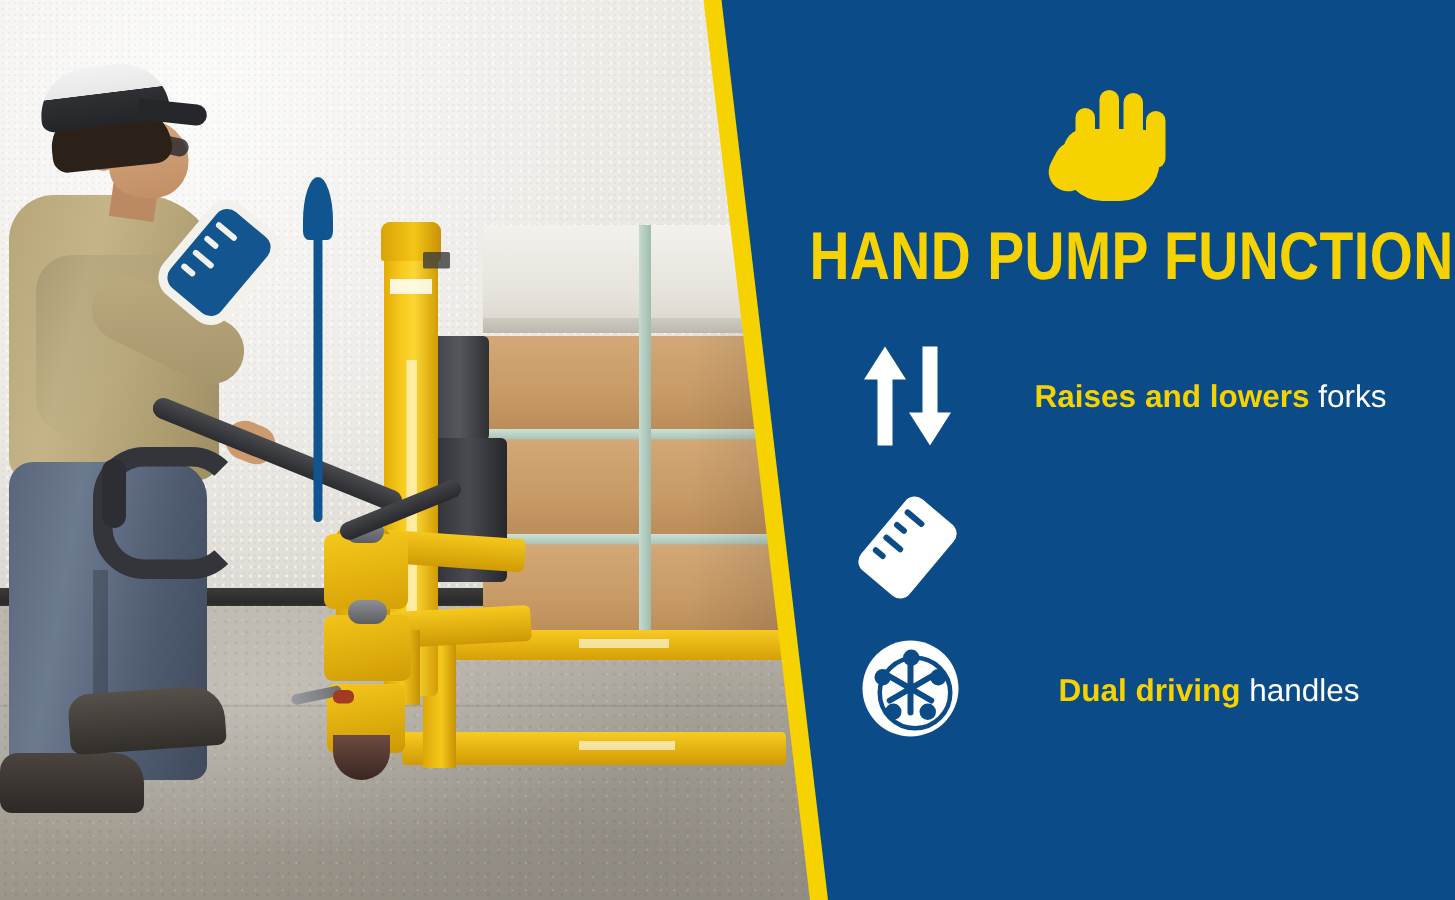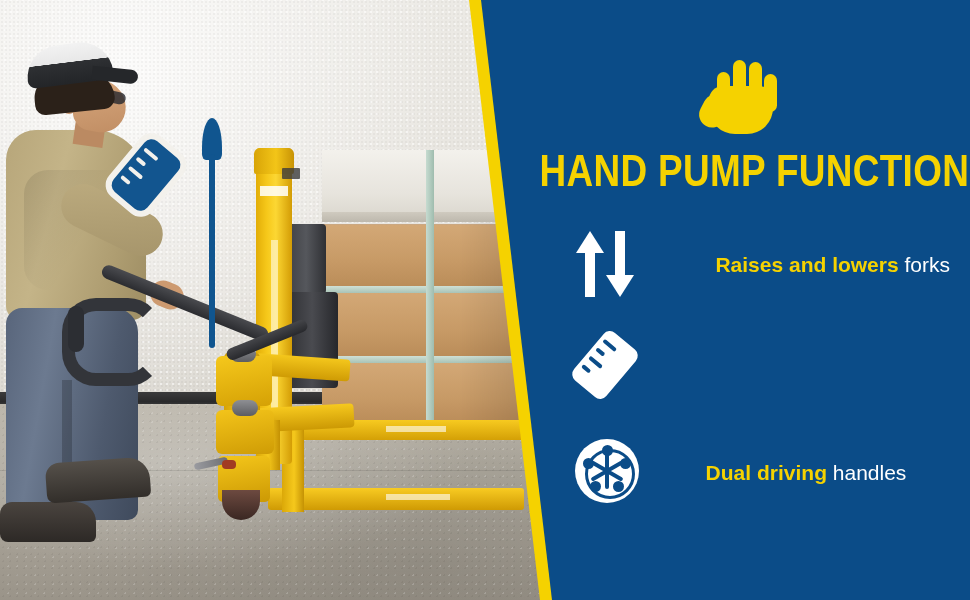--- a/index.html
+++ b/index.html
@@ -374,21 +374,21 @@
   .f-icon{position:relative;flex:0 0 auto;}
   .f-text{
     color:#ffffff;font-size:21px;line-height:27px;
     font-weight:normal;
   }
   .f-text .hl{color:#f5d200;font-weight:bold;}
 
   
   .feat1{left:572px;top:228px;width:378px;height:72px;}
   .feat1 .f-icon{width:70px;height:66px;margin-right:22px;}
-  .feat1 .f-text{width:286px;text-align:right;}
+  .feat1 .f-text{width:286px;text-align:center;}
   .ar-up{position:absolute;left:4px;top:0;width:28px;height:66px;}
   .ar-up .s{position:absolute;left:9px;top:16px;width:10px;height:50px;background:#fff;}
   .ar-up .h{
     position:absolute;left:0;top:0;width:0;height:0;
     border-left:14px solid transparent;border-right:14px solid transparent;
     border-bottom:22px solid #fff;
   }
   .ar-dn{position:absolute;left:34px;top:0;width:28px;height:66px;}
   .ar-dn .s{position:absolute;left:9px;top:0;width:10px;height:50px;background:#fff;}
   .ar-dn .h{
@@ -410,21 +410,21 @@
   }
   .ruler-white .tick{
     position:absolute;left:4px;height:4px;background:#0b4c88;border-radius:2px;
   }
   .rw1{top:11px;width:16px;}
   .rw2{top:22px;width:10px;}
   .rw3{top:33px;width:16px;}
   .rw4{top:44px;width:10px;}
 
   
-  .feat3{left:572px;top:436px;width:378px;height:72px;}
+  .feat3{left:572px;top:424px;width:378px;height:72px;}
   .feat3 .f-icon{width:70px;height:70px;margin-right:20px;}
   .feat3 .f-text{width:288px;text-align:center;}
   .wheel{
     position:absolute;left:3px;top:2px;width:64px;height:64px;
     border-radius:50%;background:#fff;
   }
   .wheel .hub{
     position:absolute;left:28px;top:28px;width:8px;height:8px;
     border-radius:50%;background:#0b4c88;
   }

